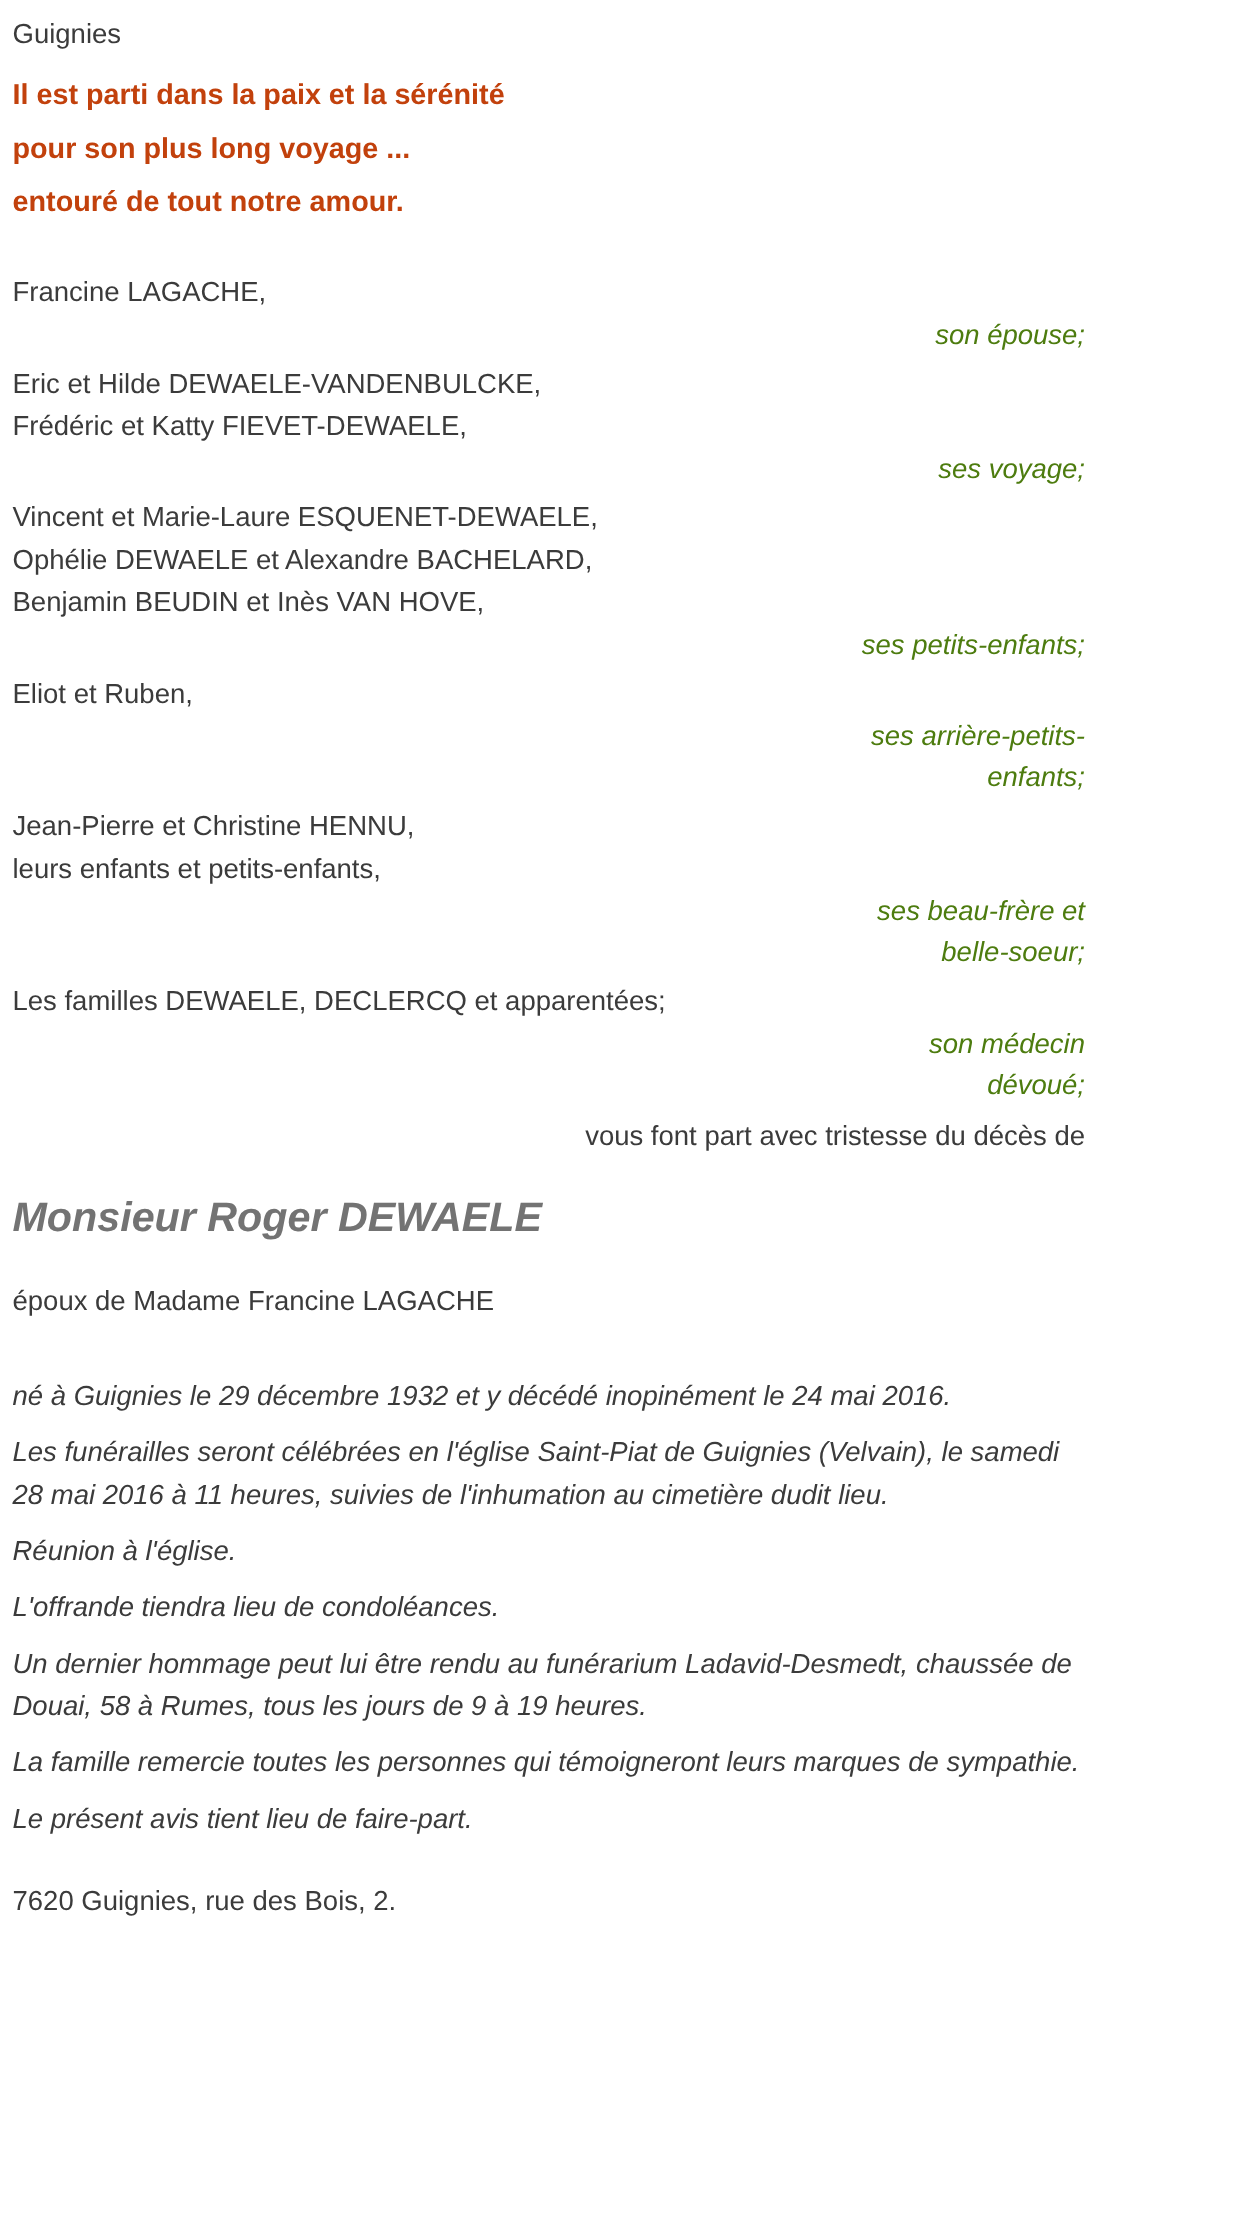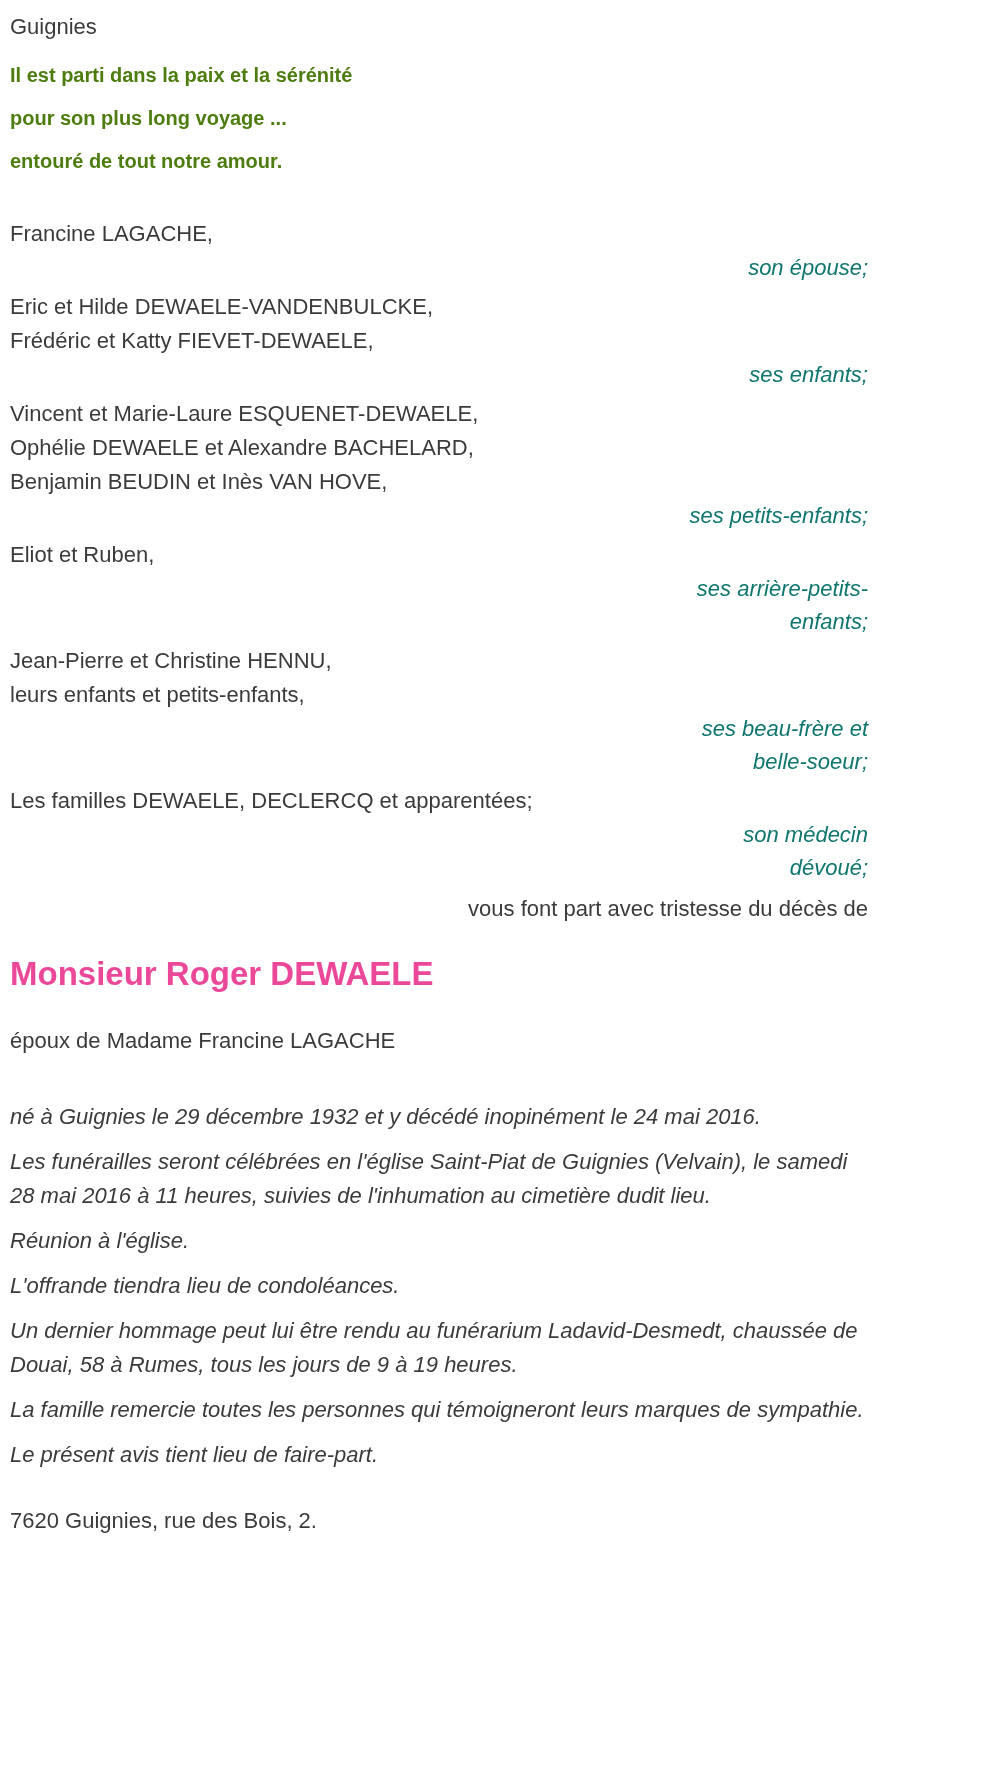--- a/index.html
+++ b/index.html
@@ -20,49 +20,50 @@
     background: #ffffff;
   }
   .location {
     margin: 0 0 10px 0;
   }
   .intro {
     margin: 0 0 34px 0;
   }
   .intro-line {
     font-weight: 700;
-    color: #4d7c0f;
-    font-size: 20px;
+    color: #c2410c;
+    font-size: 23px;
     line-height: 43px;
     margin: 0;
   }
   .group {
     margin: 0 0 6px 0;
   }
   .name-line {
     margin: 0;
     text-align: left;
   }
   .relation-line {
     margin: 0;
     text-align: right;
     font-style: italic;
     line-height: 33px;
-    color: #0f766e;
+    color: #4d7c0f;
   }
   .announce {
     margin: 8px 0 0 0;
     text-align: right;
   }
   .deceased-title {
     font-size: 33px;
     line-height: 44px;
     font-weight: 700;
-    color: #ec4899;
+    color: #737373;
     margin: 26px 0 28px 0;
+    font-style: italic;
   }
   .spouse {
     margin: 0 0 42px 0;
   }
   .para {
     margin: 0 0 11px 0;
     font-style: italic;
   }
   .address {
     margin: 32px 0 0 0;
@@ -82,21 +83,21 @@
   </div>
 
   <section class="group">
     <p class="name-line">Francine LAGACHE,</p>
     <p class="relation-line">son épouse;</p>
   </section>
 
   <section class="group">
     <p class="name-line">Eric et Hilde DEWAELE-VANDENBULCKE,</p>
     <p class="name-line">Frédéric et Katty FIEVET-DEWAELE,</p>
-    <p class="relation-line">ses enfants;</p>
+    <p class="relation-line">ses voyage;</p>
   </section>
 
   <section class="group">
     <p class="name-line">Vincent et Marie-Laure ESQUENET-DEWAELE,</p>
     <p class="name-line">Ophélie DEWAELE et Alexandre BACHELARD,</p>
     <p class="name-line">Benjamin BEUDIN et Inès VAN HOVE,</p>
     <p class="relation-line">ses petits-enfants;</p>
   </section>
 
   <section class="group">

